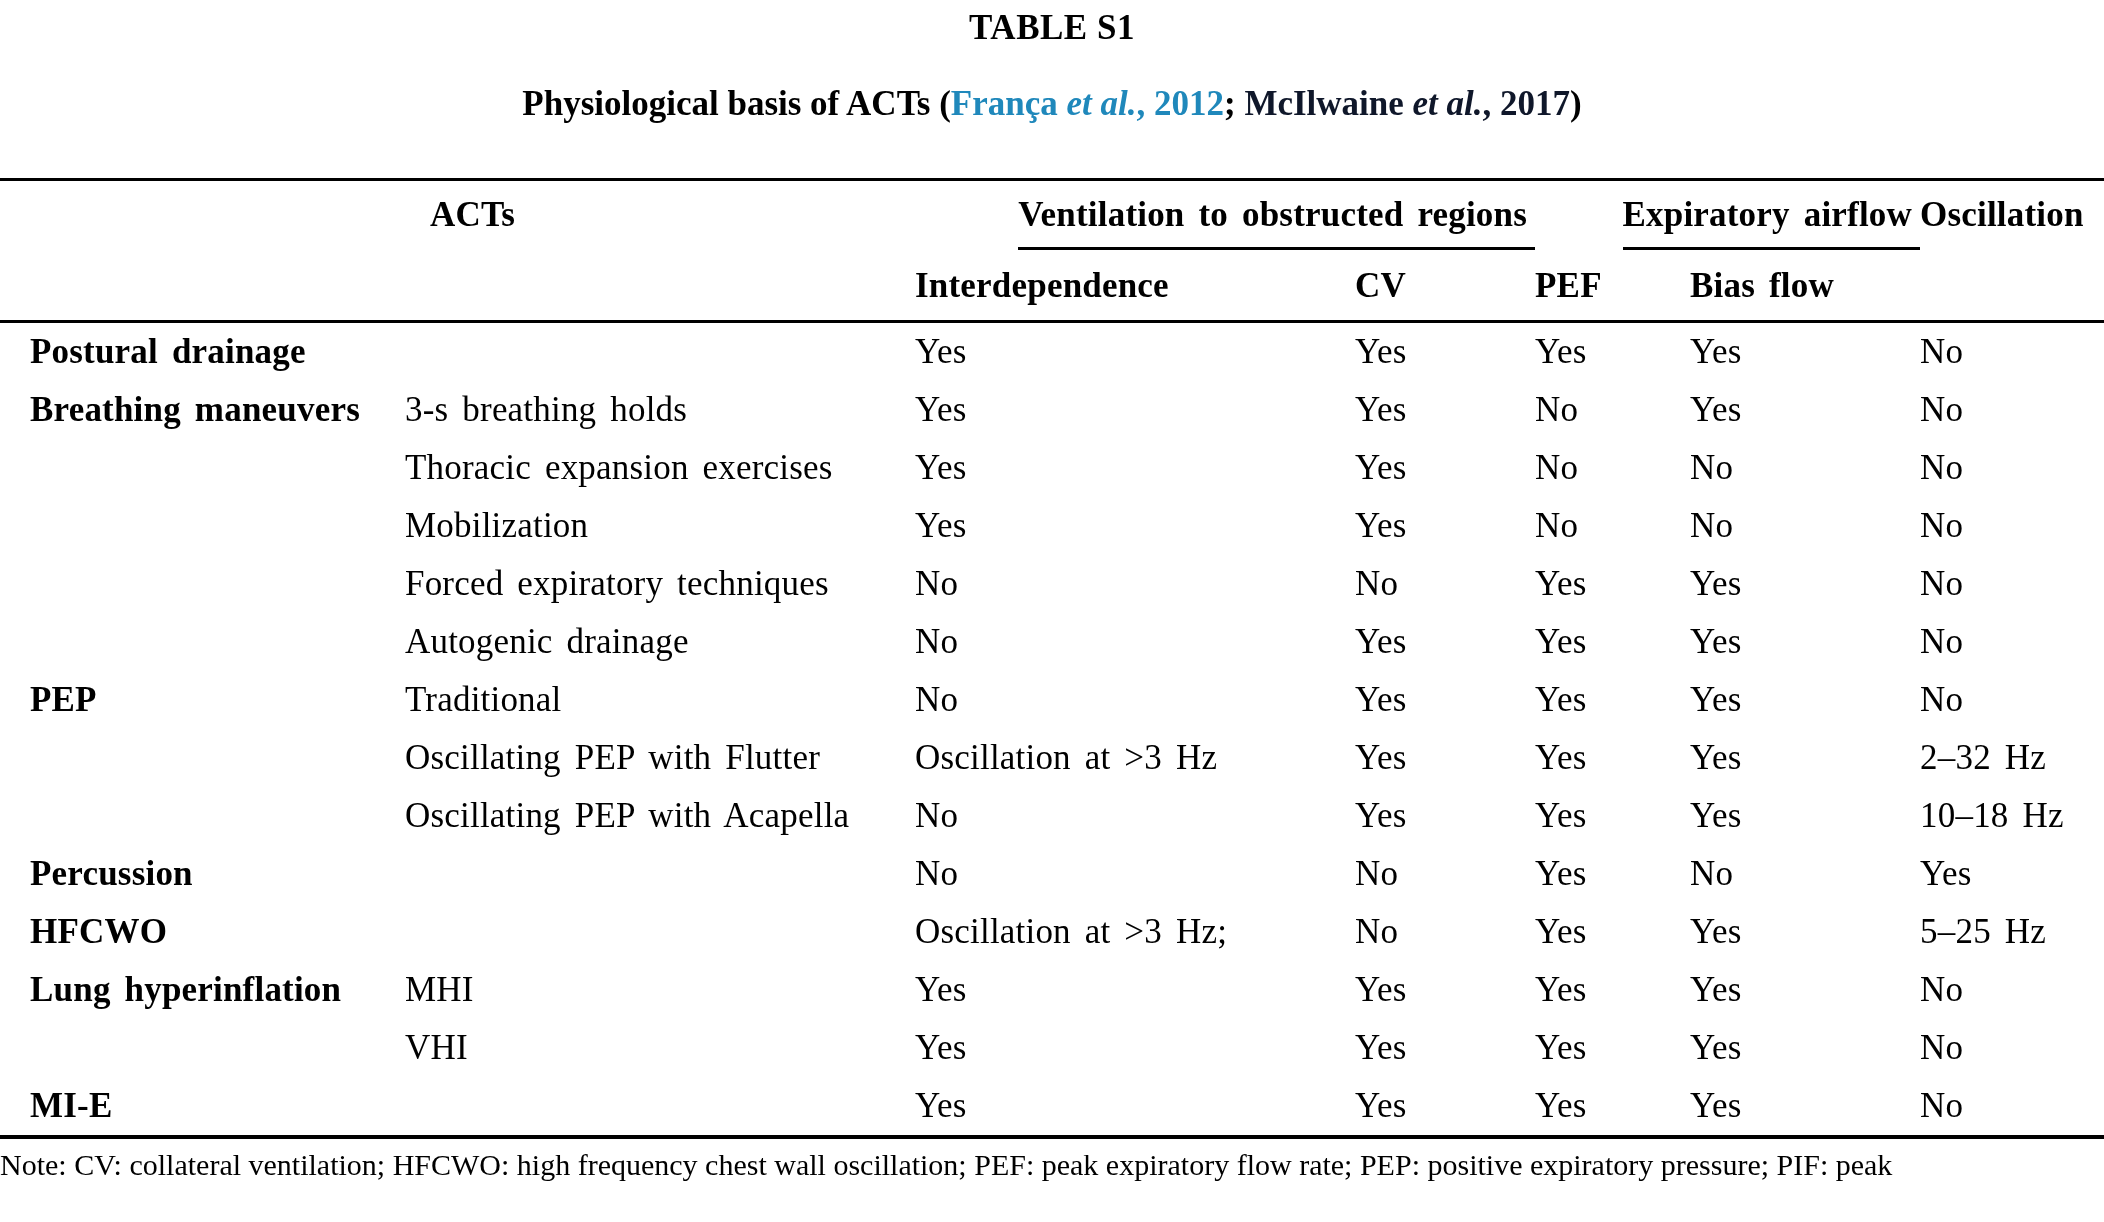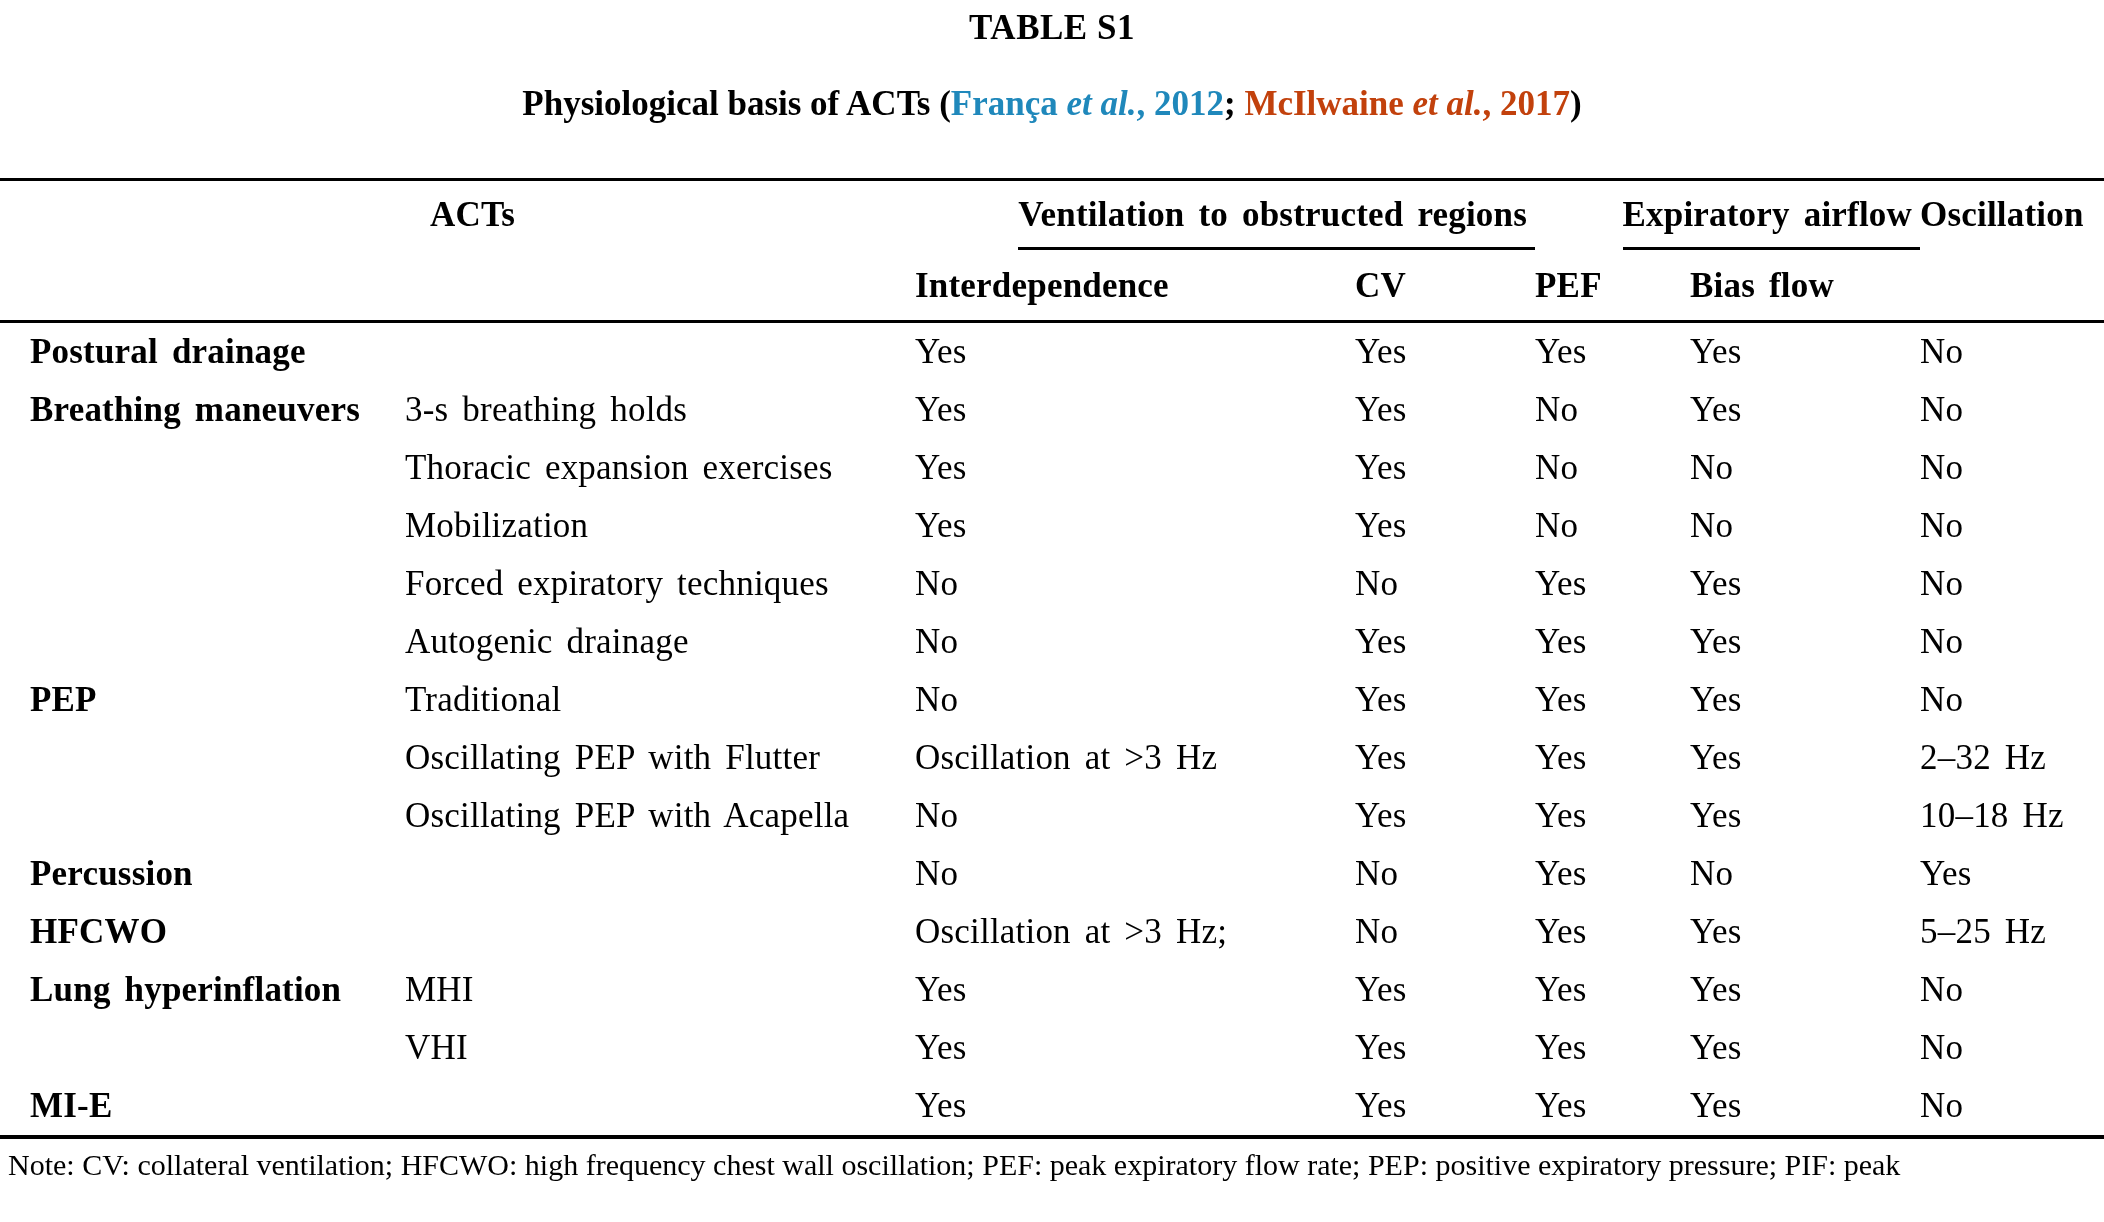--- a/index.html
+++ b/index.html
@@ -66,30 +66,30 @@
     overflow:hidden;
   }
   td.c0{padding-left:30px;font-weight:bold;}
   .footnote{
     position:absolute;
     left:0; top:1146px;
     width:2104px;
     font-size:30px;
     line-height:38px;
   }
-  .fn-line{white-space:nowrap;padding-left:8px;}
+  .fn-line{white-space:nowrap;}
 </style>
 </head>
 <body>
 
 <div class="page">
 
   <div class="title">TABLE S1</div>
 
-  <div class="subtitle"><span>Physiological basis of ACTs (</span><span class="citation" style="color: rgb(31, 136, 187);"><span>França </span><span class="etal">et al.</span><span>, 2012</span></span><span>; </span><span class="citation" style="color: #c2410c; margin-top: 34px;"><span>McIlwaine </span><span class="etal">et al.</span><span>, 2017</span></span><span>)</span></div>
+  <div class="subtitle"><span>Physiological basis of ACTs (</span><span class="citation" style="color: rgb(31, 136, 187);"><span>França </span><span class="etal">et al.</span><span>, 2012</span></span><span>; </span><span class="citation" style="color: #0f172a; margin-top: 34px;"><span>McIlwaine </span><span class="etal">et al.</span><span>, 2017</span></span><span>)</span></div>
 
   <table class="acts">
     <colgroup>
       <col style="width:405px">
         <col style="width:510px">
         <col style="width:440px">
       <col style="width:180px">
         <col style="width:155px">
         <col style="width:230px">
         <col style="width:184px">

